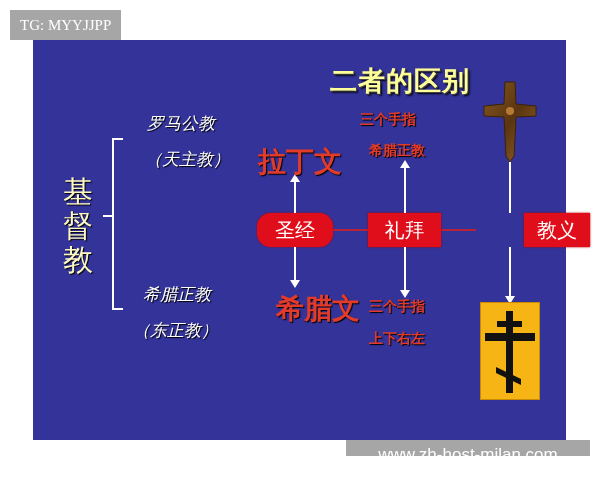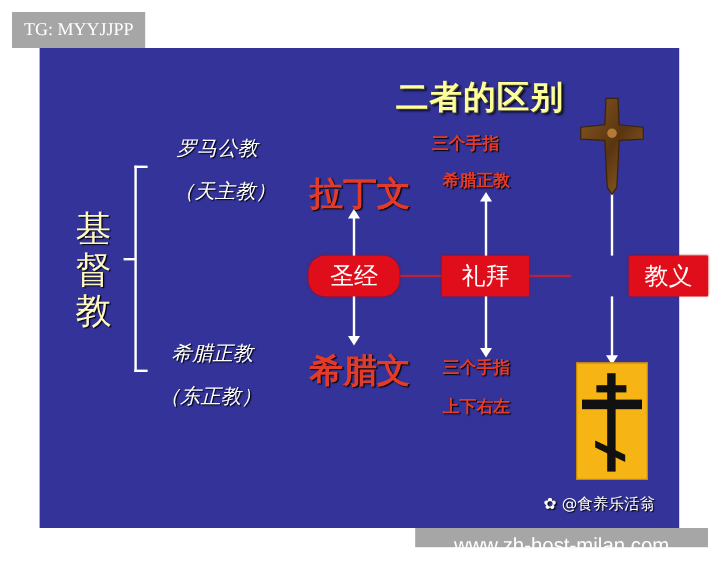--- a/index.html
+++ b/index.html
@@ -92,21 +92,21 @@
   <div class="vline arrow-up" style="left:261px; top:140px; height:33px;"></div>
   <div class="vline arrow-down" style="left:261px; top:207px; height:35px;"></div>
 
   <div class="vline arrow-up" style="left:371px; top:126px; height:47px;"></div>
   <div class="vline arrow-down" style="left:371px; top:207px; height:45px;"></div>
 
   <div class="vline arrow-up" style="left:476px; top:92px; height:81px;"></div>
   <div class="vline arrow-down" style="left:476px; top:207px; height:51px;"></div>
 
   <div class="abs red-label big-red" style="left:225px; top:103px;">拉丁文</div>
-  <div class="abs red-label big-red" style="left:225px; top:250px;text-align:right;">希腊文</div>
+  <div class="abs red-label big-red" style="left:243px; top:250px;text-align:right;">希腊文</div>
 
   <div class="abs red-label small-red" style="left:327px; top:71px;">三个手指</div>
   <div class="abs red-label small-red" style="left:336px; top:102px;">希腊正教</div>
   <div class="abs red-label small-red" style="left:336px; top:258px;">三个手指</div>
   <div class="abs red-label small-red" style="left:336px; top:290px;">上下右左</div>
 
   <svg class="cross-top" viewBox="0 0 60 90">
     <defs>
       <linearGradient id="bronze" x1="0" y1="0" x2="1" y2="1">
         <stop offset="0" stop-color="#8a5a22"></stop>
@@ -120,19 +120,15 @@
 
   <div class="orth-box">
     <svg width="58" height="96" viewBox="0 0 58 96">
       <rect x="25" y="8" width="7" height="82" fill="#111"></rect>
       <rect x="16" y="18" width="25" height="6" fill="#111"></rect>
       <rect x="4" y="30" width="50" height="8" fill="#111"></rect>
       <polygon points="15,64 40,76 40,82 15,70" fill="#111"></polygon>
     </svg>
   </div>
 
-  <div class="abs watermark-weibo">
-    <span>✿</span>
-    <span>@食养乐活翁</span>
-  </div>
 </div>
 
 <div class="tag-br">www.zh-host-milan.com</div>
 
 </body></html>

